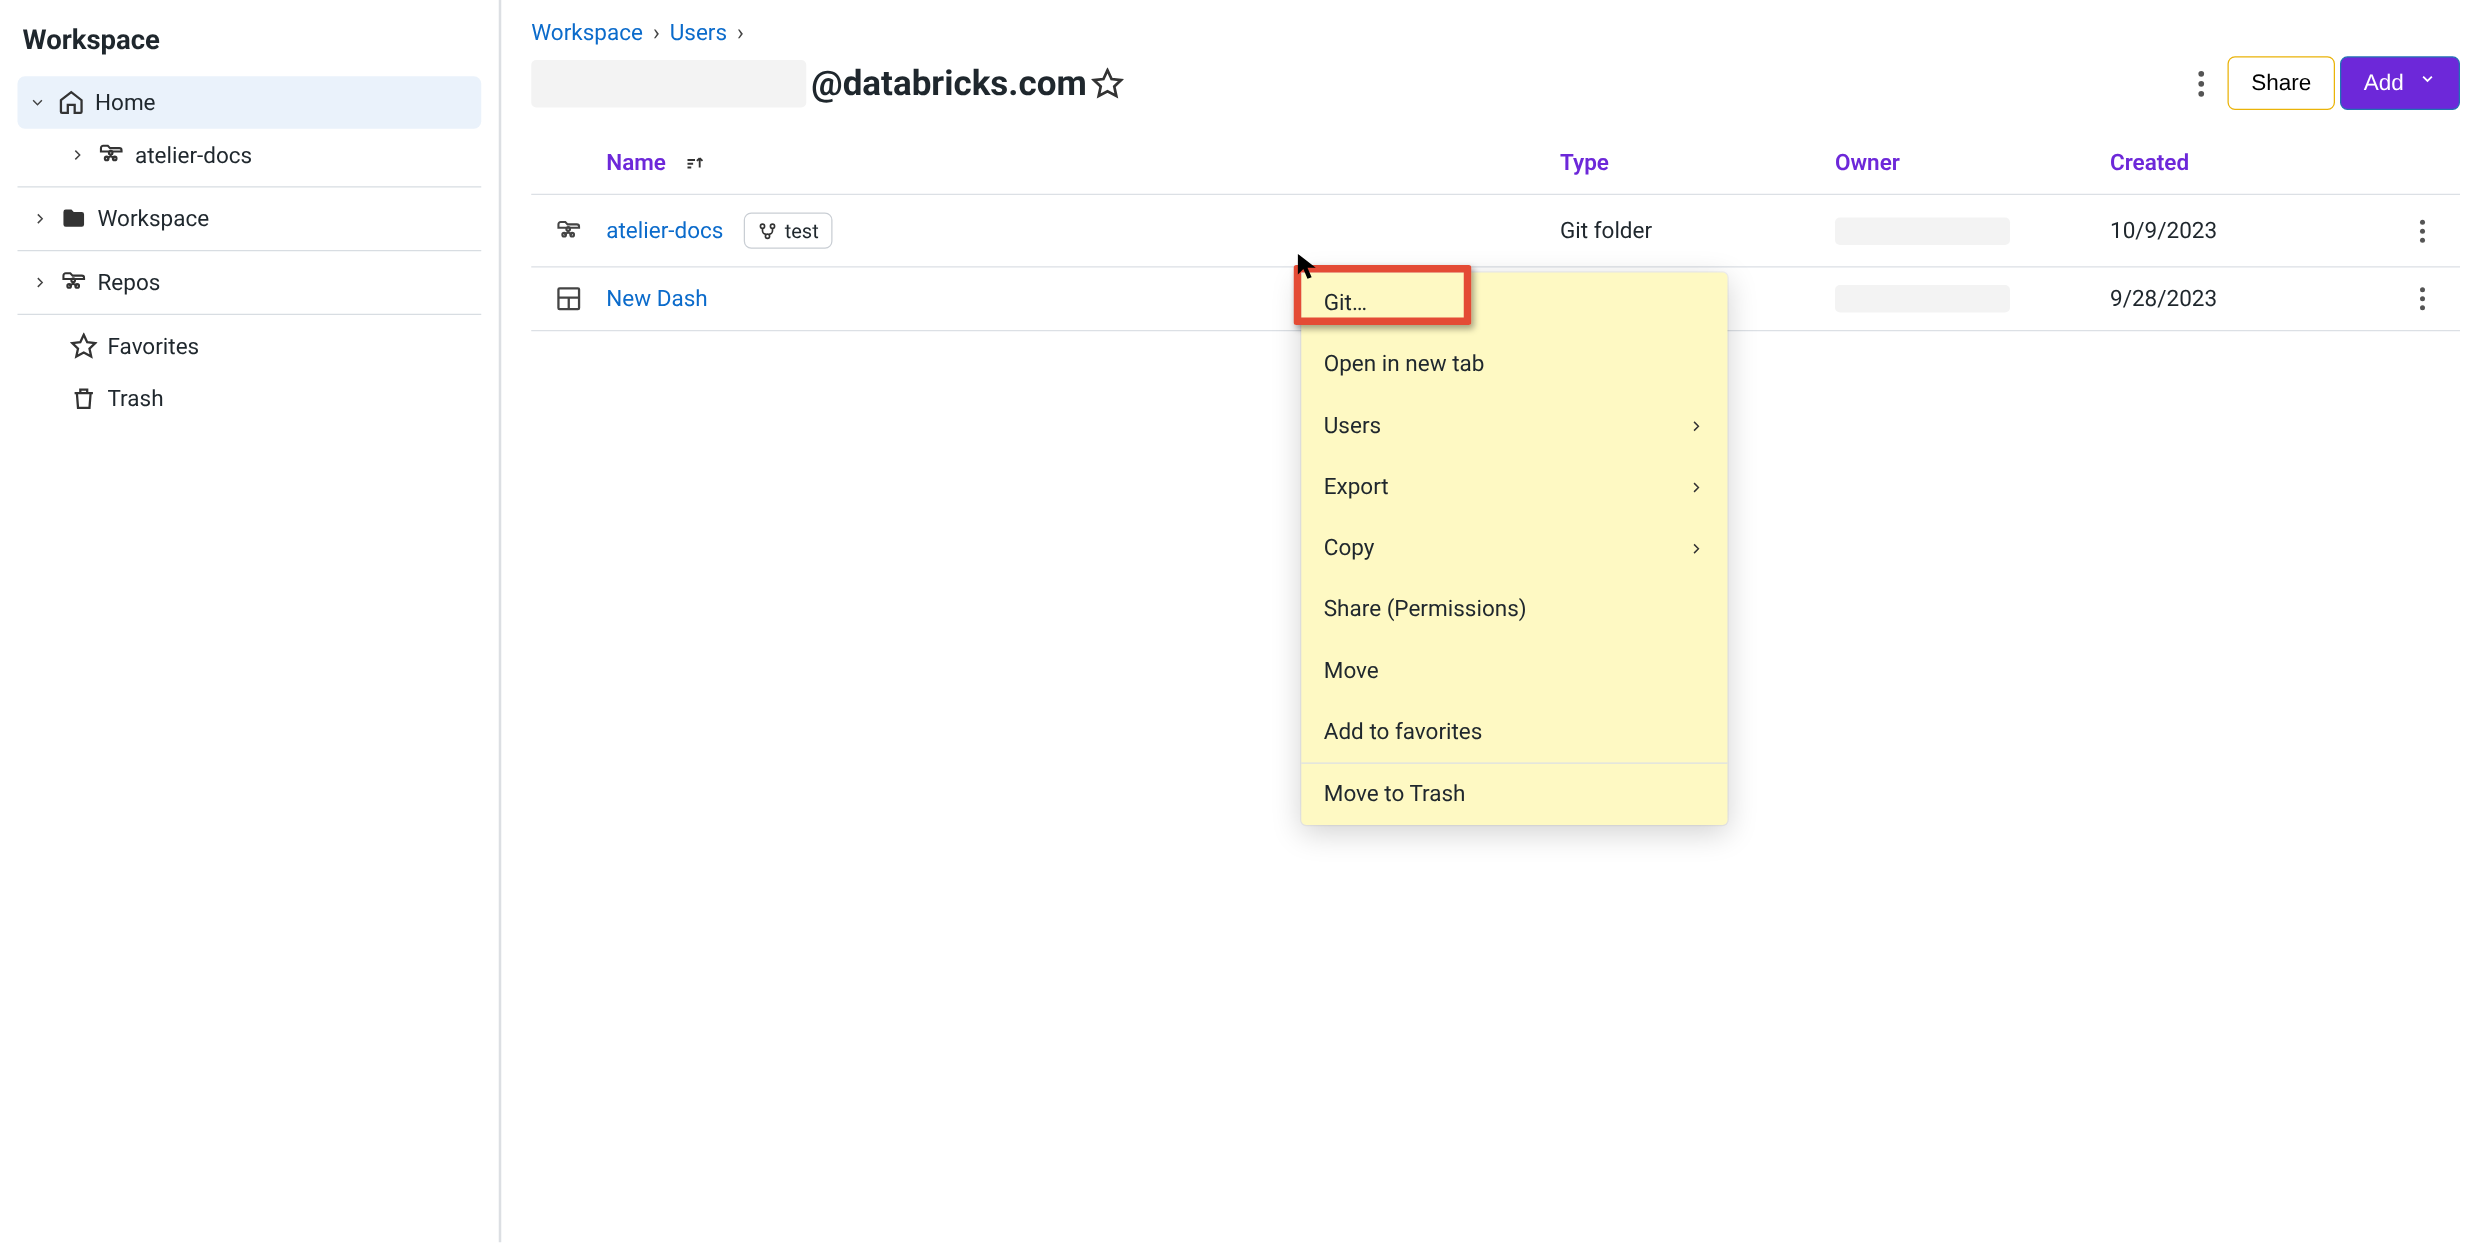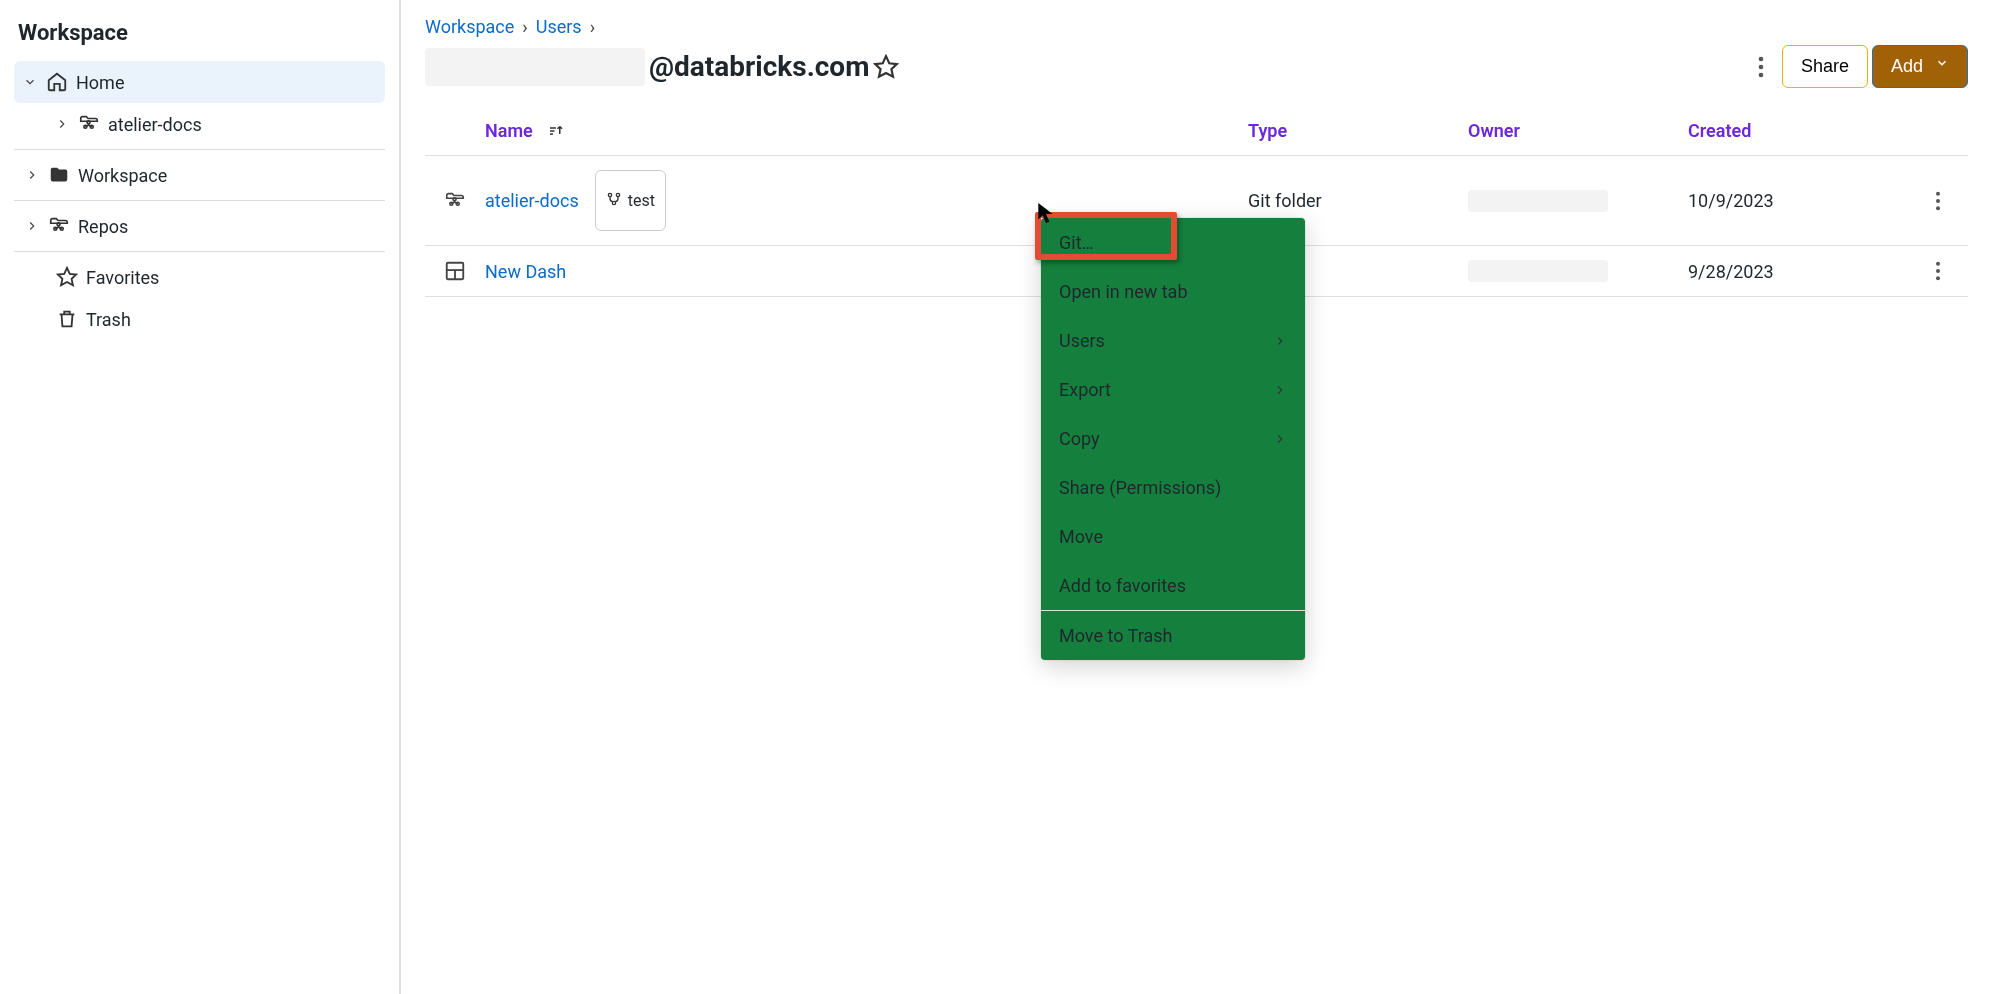--- a/index.html
+++ b/index.html
@@ -90,21 +90,21 @@
   }
   .btn {
     border: 1px solid #eab308;
     background: #fff;
     border-radius: 6px;
     padding: 10px 18px;
     font-size: 18px;
     cursor: pointer;
   }
   .btn.primary {
-    background: #a16207;
+    background: #6d28d9;
     color: #fff;
     border-color: #2272b4;
     display: flex;
     align-items: flex-start;
     gap: 12px;
   }
 
   
   .table {
     width: 100%;
@@ -119,46 +119,47 @@
   }
   .table-header {
     font-weight: 600;
     color: #6d28d9;
   }
   .col-name { display: flex; align-items: center; gap: 8px; }
   .sort-icon { display: inline-flex; margin-left: 6px; }
   .link { color: #0b6bcb; cursor: pointer; }
   .pill {
     display: inline-flex;
+    align-items: center;
     gap: 6px;
     border: 1px solid #c9ced4;
     border-radius: 6px;
-    padding: 20px 10px;
+    padding: 4px 10px;
     font-size: 16px;
     margin-left: 8px;
   }
   .owner-redact {
     background: #f3f3f3;
     border-radius: 4px;
     width: 140px;
     height: 22px;
   }
   .kebab {
     display: flex;
     justify-content: center;
     cursor: pointer;
   }
 
   
   .context-menu {
     position: absolute;
     top: 218px;
     left: 640px;
-    width: 264px;
-    background: #15803d;
+    width: 341px;
+    background: #fef9c3;
     border-radius: 4px;
     box-shadow: 0 6px 24px rgba(0,0,0,0.18), 0 0 0 1px rgba(0,0,0,0.05);
     z-index: 50;
     font-size: 18px;
   }
   .menu-item {
     display: flex;
     align-items: center;
     justify-content: space-between;
     padding: 14px 18px;

